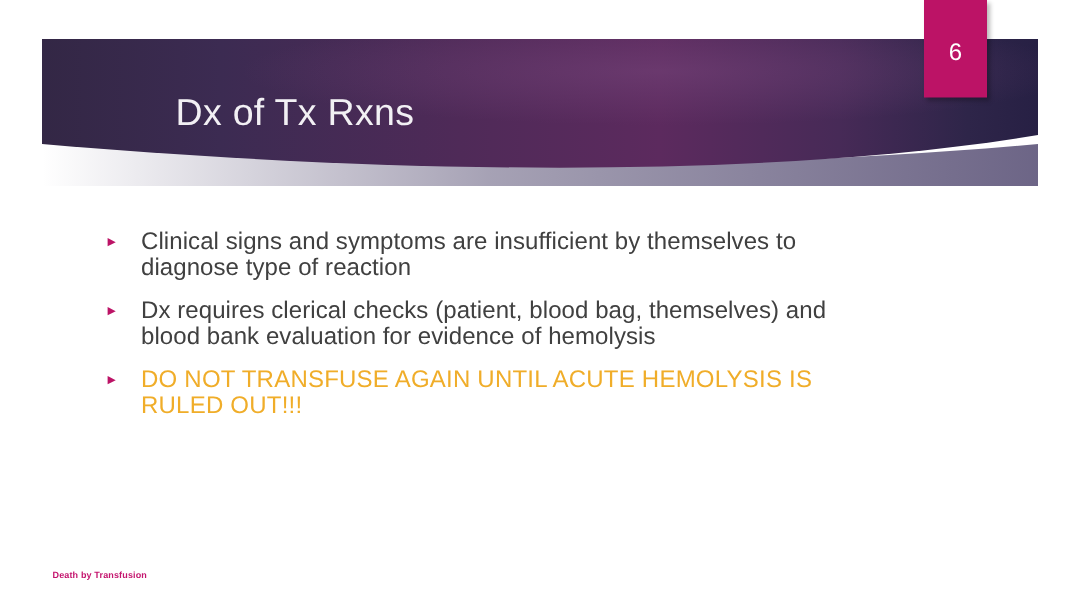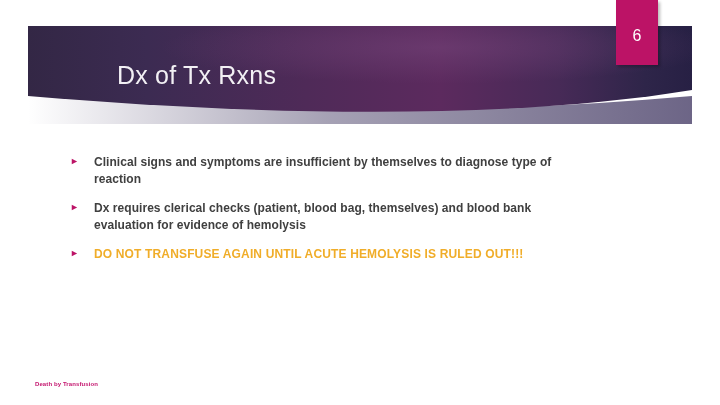--- a/index.html
+++ b/index.html
@@ -92,25 +92,24 @@
   .bullet-marker {
     flex: 0 0 auto;
     width: 24px;
     padding-top: 3px;
     font-size: 9px;
     line-height: 1;
     color: #bc1366;
   }
   .bullet-text {
     flex: 1 1 auto;
-    font-size: 12px;
+    font-size: 16px;
     line-height: 16.5px;
     color: #404040;
     letter-spacing: 0.05px;
-    font-weight: bold;
   }
   .bullet-text.warn {
     color: #f0ad29;
     letter-spacing: 0.15px;
   }
 
   
   .footer-note {
     position: absolute;
     left: 35px;

